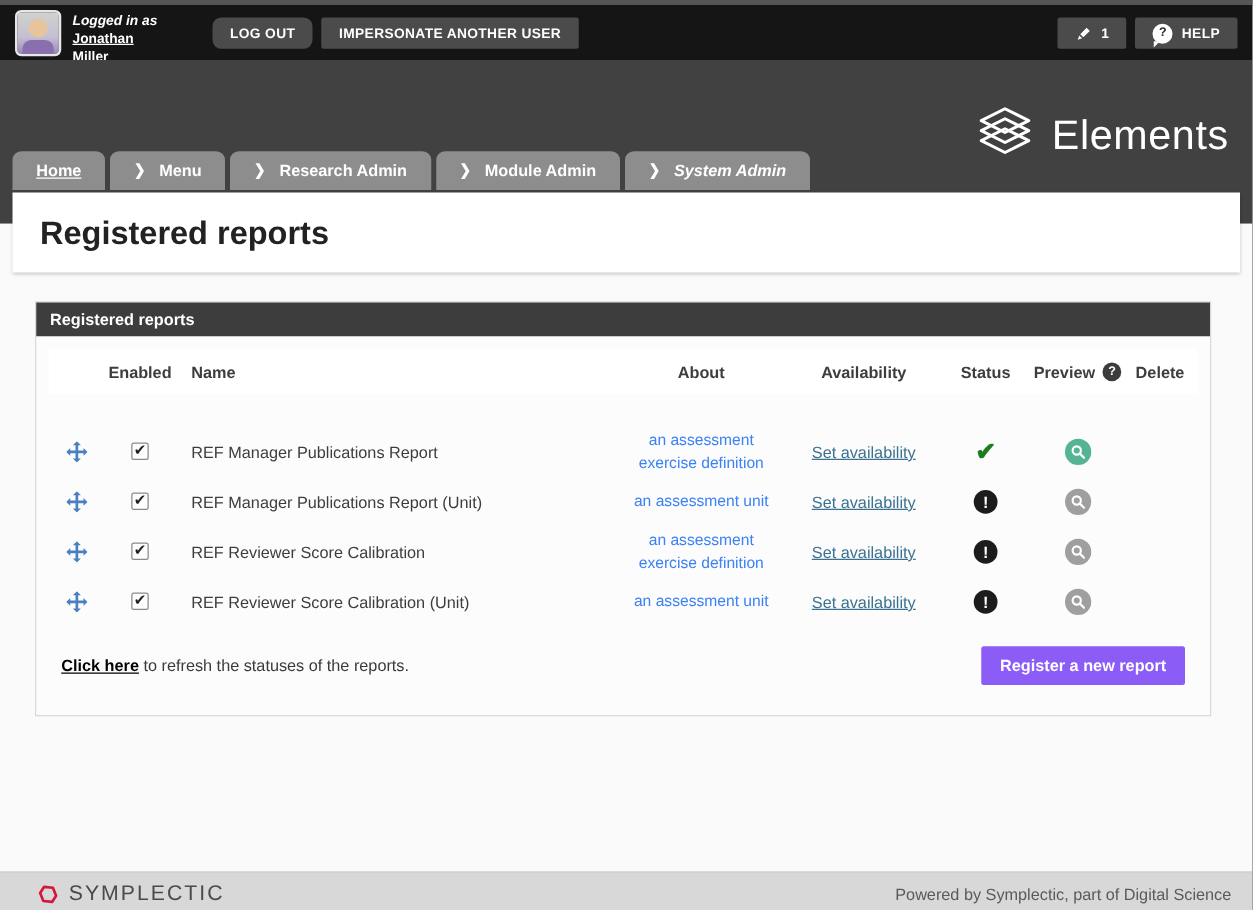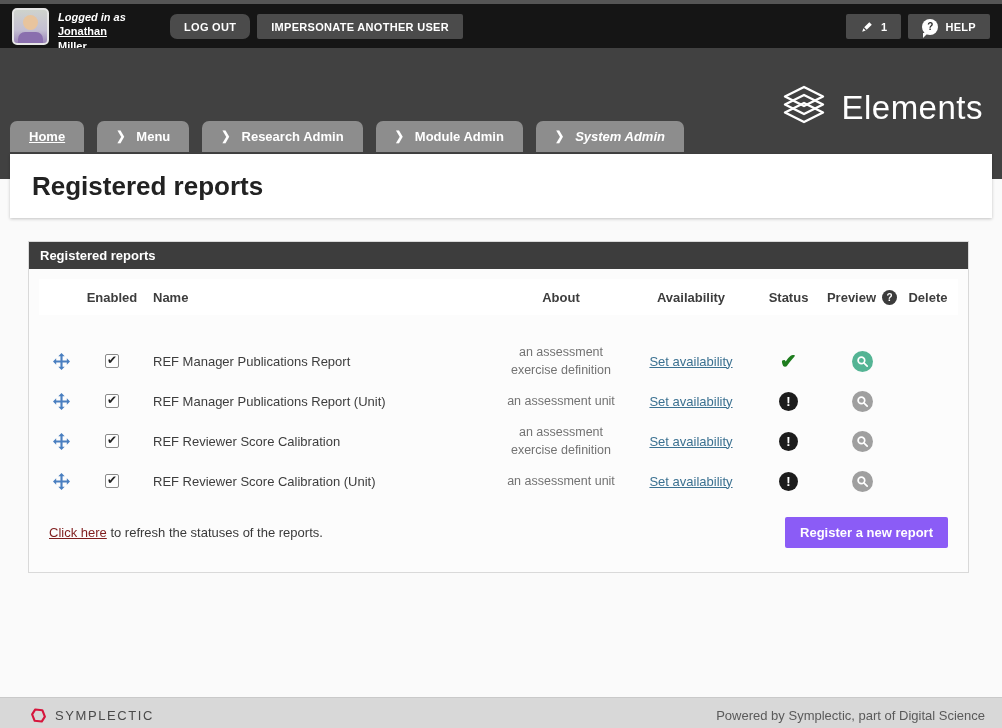--- a/index.html
+++ b/index.html
@@ -24,21 +24,21 @@
   .spacer { flex:1; }
   .bubble { width:16px; height:16px; border-radius:50%; background:#fff; color:#2a2a2a; font-size:10px; font-weight:bold;
             display:inline-flex; align-items:center; justify-content:center; position:relative; }
   .bubble::after { content:""; position:absolute; left:1px; bottom:-3px; width:0; height:0;
                    border-left:5px solid #fff; border-bottom:5px solid transparent; }
 
   
   .header { height:131px; background:#414141; position:relative; flex:0 0 auto; }
   .logo { position:absolute; right:19px; top:37px; display:flex; align-items:center; gap:13px; color:#fff; }
   .logo-text { font-size:33px; font-weight:300; letter-spacing:.5px; }
-  .tabs { position:absolute; left:10px; bottom:27px; display:flex; gap:13px;border-radius:10px; }
+  .tabs { position:absolute; left:10px; bottom:27px; display:flex; gap:4px;border-radius:10px; }
   .tab { background:#8d8d8d; color:#fff; font-weight:bold; font-size:13px; height:31px; border-radius:7px 7px 0 0;
          display:flex; align-items:center; padding:0 19px; gap:11px; cursor:pointer; }
   .tab .chev { font-size:11px; transform:scaleY(1.1); }
   .tab.home .tab-label { text-decoration:underline; }
   .tab.current .tab-label { font-style:italic; }
 
   
   .main { flex:1 1 auto; background:#fafafa; position:relative; }
   .title-bar { position:relative; z-index:2; margin:-25px 10px 0; background:#fff; height:64px;
                display:flex; align-items:center; padding-left:22px; box-shadow:0 1px 3px rgba(0,0,0,.22); }
@@ -46,47 +46,47 @@
 
   .panel { margin:23px 33px 0 28px; background:#fcfcfc; border:1px solid #d9d9d9; }
   .panel-title { background:#3d3d3d; color:#fff; font-weight:bold; font-size:13px; padding:6px 11px; }
   .panel-body { padding:10px 10px 24px; }
 
   .thead, .trow { display:grid; grid-template-columns:44px 58px 1fr 140px 120px 75px 72px 60px; align-items:center; }
   .thead { background:#fff; height:36px; margin-bottom:26px; color:#3d3d3d; font-weight:bold; font-size:13px; }
   .trow { height:40px; font-size:13px; color:#3d3d3d; }
   .c-center { text-align:center; display:flex; justify-content:center; align-items:center; }
   .c-name { padding-left:12px; }
-  .c-about { font-size:12.5px; color:#737373; line-height:1.45; text-align:center; padding:0 8px; }
+  .c-about { font-size:12.5px; color:#3b82f6; line-height:1.45; text-align:center; padding:0 8px; }
   .h-preview { display:flex; align-items:center; justify-content:center; gap:6px; }
   .qmark { width:15px; height:15px; border-radius:50%; background:#3c3c3c; color:#fff; font-size:10px; font-weight:bold;
            display:inline-flex; align-items:center; justify-content:center; }
 
   .move-handle { display:inline-flex; cursor:move; }
   .checkbox { width:14px; height:14px; border:1px solid #8a8a8a; border-radius:2px; background:#fdfdfd;
               display:inline-flex; align-items:center; justify-content:center; cursor:pointer; }
   .checkbox .tick { font-size:12px; color:#1f1f1f; line-height:1; margin-top:-2px; }
   .link { color:#3b7191; text-decoration:underline; cursor:pointer; }
   .status-ok { color:#1e7d1e; font-size:20px; font-weight:bold; }
   .status-warn { width:19px; height:19px; border-radius:50%; background:#1c1c1c; color:#fff; font-size:13px; font-weight:bold;
                  display:inline-flex; align-items:center; justify-content:center; }
   .preview-btn { width:21px; height:21px; border-radius:50%; display:inline-flex; align-items:center; justify-content:center; cursor:pointer; }
   .preview-btn.active { background:#54b494; }
   .preview-btn.inactive { background:#9f9f9f; }
 
   .panel-actions { display:flex; align-items:center; justify-content:space-between; margin:16px 10px 0; }
   .refresh-text { font-size:13px; color:#3a3a3a; }
-  .refresh-text a { color:#7f1d1d; text-decoration:underline; cursor:pointer; }
+  .refresh-text a { color:#000000; text-decoration:underline; cursor:pointer;font-weight:bold; }
   .register-btn { background:#8b5cf6; color:#fff; border:none; font-family:inherit; font-weight:bold; font-size:13px;
                   padding:8px 15px; border-radius:2px; cursor:pointer; }
 
   
   .footer { height:35px; background:#d8d8d8; border-top:1px solid #c9c9c9; display:flex; align-items:center;
             padding:0 17px 0 30px; flex:0 0 auto; }
-  .f-brand { display:flex; align-items:center; gap:8px; color:#4a4a4a; font-size:13px; letter-spacing:1.6px; }
+  .f-brand { display:flex; align-items:center; gap:8px; color:#4a4a4a; font-size:17px; letter-spacing:1.6px; }
   .f-powered { margin-left:auto; color:#5a5a5a; font-size:13px; }
 </style>
 </head>
 <body>
 
 <div class="screen">
 
   <div class="topbar">
     <div class="avatar"></div>
     <div class="login-block">

